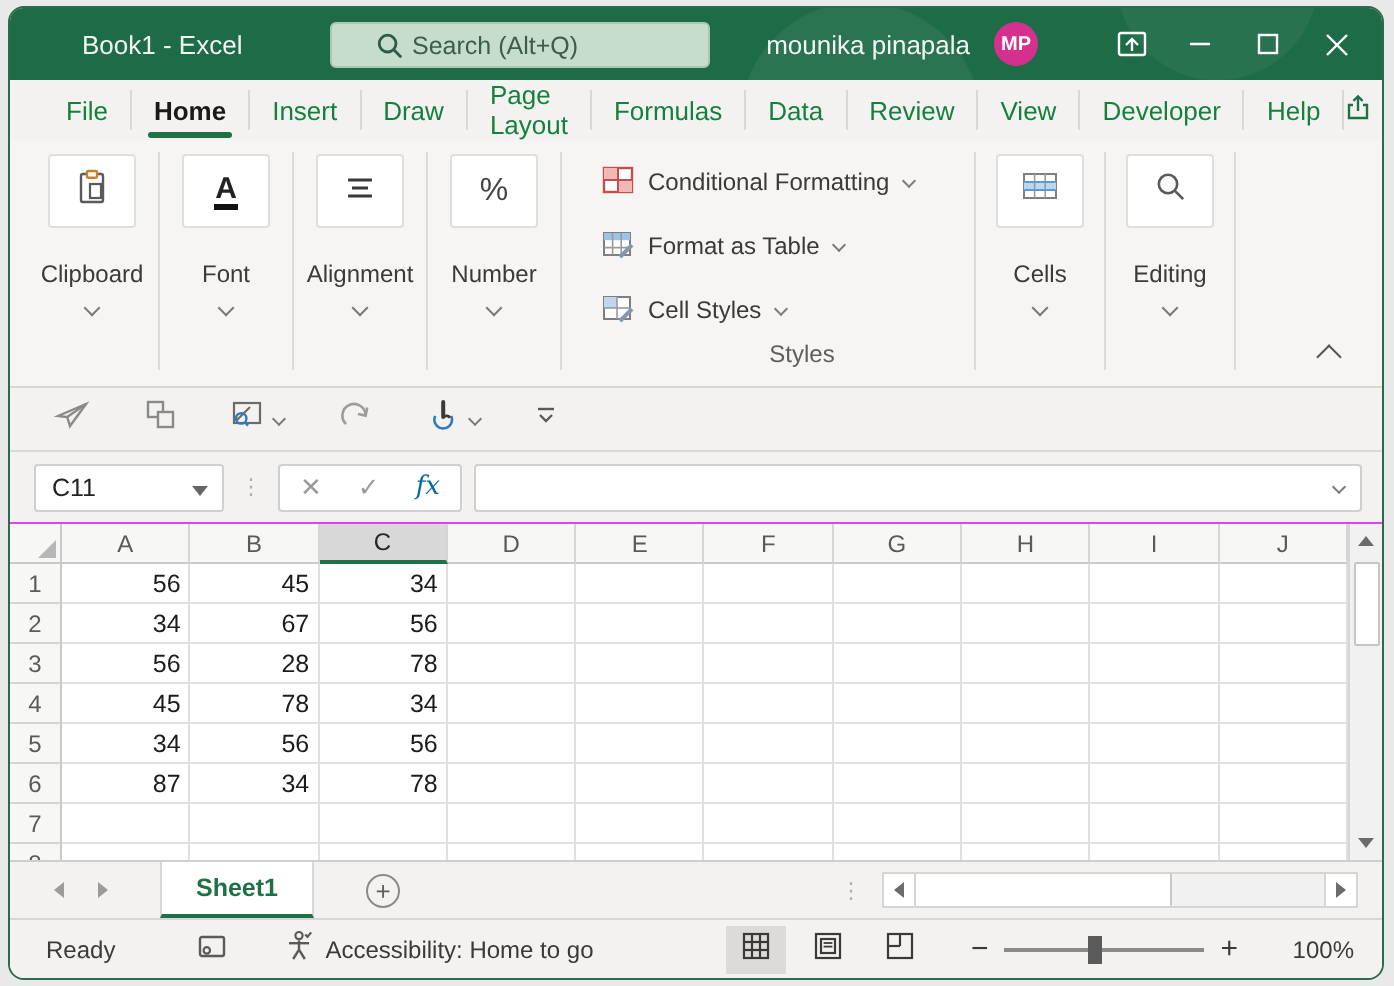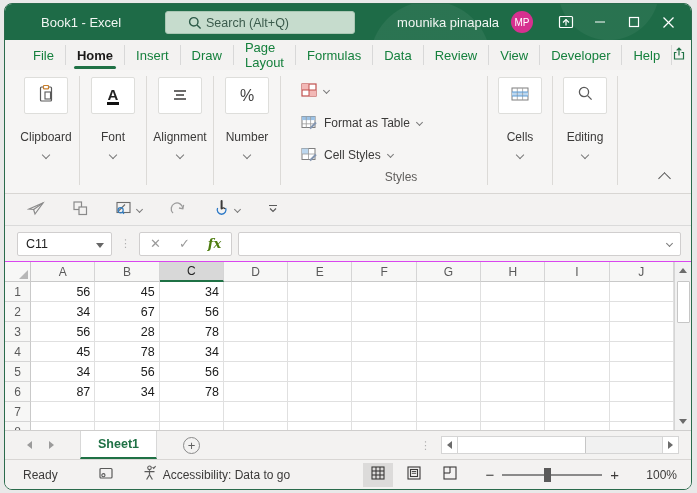--- a/index.html
+++ b/index.html
@@ -16,22 +16,22 @@
                      radial-gradient(circle at 88% -40%, rgba(255,255,255,.05) 0 50px, transparent 51px); }
   .tb-title { color:#f2f6f3; font-size:13px; margin-left:36px; white-space:nowrap; }
   .searchbox { position:absolute; left:160px; top:7px; width:190px; height:23px; background:#c6dccd;
     border:1px solid #a9c7b4; border-radius:3px; display:flex; align-items:center; padding-left:26px; }
   .searchbox .mag { position:absolute; left:22px; top:4px; }
   .searchbox input { border:none; background:transparent; outline:none; font-size:12.5px; color:#3c5c4d; width:130px;
     font-family:"Liberation Sans", sans-serif; margin-left:14px; }
   .searchbox input::placeholder { color:#3c5c4d; opacity:1; }
   .tb-right { margin-left:auto; display:flex; align-items:center; height:100%; }
   .tb-user { color:#f2f6f3; font-size:13px; margin-right:12px; white-space:nowrap;text-align:right; }
-  .avatar { width:22px; height:22px; border-radius:50%; background:#d6308f; color:#fff; font-size:10px; font-weight:normal;
-    display:flex; align-items:center; justify-content:center; margin-right:16px; }
+  .avatar { width:22px; height:22px; border-radius:50%; background:#d6308f; color:#fff; font-size:10px; font-weight:bold;
+    display:flex; align-items:center; justify-content:center; margin-right:30px; }
   .winbtn { width:34px; height:100%; display:flex; align-items:center; justify-content:center; color:#fff; }
   .winbtn svg { display:block; }
 
   
   .tabsrow { height:30px; background:#f3f2f1; display:flex; align-items:stretch; padding-left:16px; flex:0 0 auto; }
   .rtab { display:flex; align-items:center; padding:0 11px; font-size:13px; color:#15803d; position:relative; border-right:1px solid #d8d8d8; margin:5px 0; }
   .rtab.first { border-left:1px solid transparent; }
   .rtab.active { color:#1b1a19; font-weight:bold; }
   .rtab.active::after { content:""; position:absolute; left:8px; right:8px; bottom:-4px; height:3px; background:#1f7145; border-radius:2px; }
   .share { margin-left:auto; margin-right:14px; display:flex; align-items:center; gap:5px; color:#1f7145; font-size:13px; }
@@ -61,21 +61,21 @@
 
   
   .fbar { height:36px; background:#f3f2f1; border-bottom:1px solid #d946ef; display:flex; align-items:center; flex:0 0 auto; }
   .namebox { width:95px; height:24px; background:#fff; border:1px solid #d0cece; border-radius:2px; margin-left:12px;
     display:flex; align-items:center; font-size:12.5px; color:#222; padding-left:8px; position:relative; }
   .namebox .dd { position:absolute; right:7px; top:10px; width:0; height:0; border-left:4px solid transparent; border-right:4px solid transparent; border-top:5px solid #666; }
   .fdots { color:#b0b0b0; font-size:11px; margin:0 8px; letter-spacing:0; }
   .fxgroup { height:24px; background:#fff; border:1px solid #d0cece; border-radius:2px; display:flex; align-items:center; padding:0 10px; gap:18px; }
   .fxgroup .x { color:#9a9a9a; font-size:13px; }
   .fxgroup .ok { color:#9a9a9a; font-size:13px; }
-  .fx { font-family:"DejaVu Serif", serif; font-style:italic; font-size:13px; color:#4d7c0f;font-weight:bold; }
+  .fx { font-family:"DejaVu Serif", serif; font-style:italic; font-size:13px; color:#0369a1; }
   .finput { flex:1; height:24px; background:#fff; border:1px solid #d0cece; border-radius:2px; margin:0 10px 0 6px;
     display:flex; align-items:center; justify-content:flex-end; padding-right:8px; }
   .finput input { border:none; outline:none; flex:1; height:100%; font-family:"Liberation Sans", sans-serif; font-size:12px; background:transparent; }
   .finput .chev { width:5px; height:5px; }
 
   
   .gridwrap { flex:1 1 auto; display:flex; background:#fff; overflow:hidden; border-bottom:1px solid #cfcecd; }
   .gridmain { flex:1; display:flex; flex-direction:column; overflow:hidden; }
   .colrow { display:flex; height:20px; flex:0 0 auto; }
   .corner { width:26px; background:#f7f7f6; border-right:1px solid #c9c9c9; border-bottom:1px solid #c9c9c9; position:relative; }
@@ -261,20 +261,21 @@
       <div class="stylebtn" style="margin-top:13px;">
         <span>
           <svg width="16" height="16" viewBox="0 0 16 16">
               <rect x="1" y="2" width="14" height="12" fill="#fff" stroke="#c0504d" stroke-width="1.2"></rect>
               <rect x="1" y="2" width="7" height="6" fill="#f2b8b6"></rect>
               <rect x="8" y="8" width="7" height="6" fill="#f2b8b6"></rect>
               <line x1="8" y1="2" x2="8" y2="14" stroke="#c0504d" stroke-width="1"></line>
               <line x1="1" y1="8" x2="15" y2="8" stroke="#c0504d" stroke-width="1"></line>
             </svg>
         </span>
+        <span>Conditional Formatting</span>
         <span class="chev"></span>
       </div>
       <div class="stylebtn">
         <span>
           <svg width="16" height="16" viewBox="0 0 16 16">
               <rect x="1" y="2.5" width="13" height="11" fill="#fff" stroke="#7f7f7f" stroke-width="1"></rect>
               <rect x="1" y="2.5" width="13" height="3.6" fill="#9dc3e6"></rect>
               <line x1="5.3" y1="2.5" x2="5.3" y2="13.5" stroke="#9a9a9a" stroke-width="0.8"></line>
               <line x1="9.6" y1="2.5" x2="9.6" y2="13.5" stroke="#9a9a9a" stroke-width="0.8"></line>
               <line x1="1" y1="9.8" x2="14" y2="9.8" stroke="#9a9a9a" stroke-width="0.8"></line>
@@ -584,21 +585,21 @@
       <span>
         <svg width="15" height="16" viewBox="0 0 15 16">
             <circle cx="7.5" cy="2.8" r="1.8" fill="none" stroke="#5a5a5a" stroke-width="1.1"></circle>
             <line x1="2.5" y1="6.6" x2="12.5" y2="6.6" stroke="#5a5a5a" stroke-width="1.2"></line>
             <line x1="7.5" y1="5.2" x2="7.5" y2="9.8" stroke="#5a5a5a" stroke-width="1.2"></line>
             <line x1="7.5" y1="9.8" x2="4.6" y2="14.5" stroke="#5a5a5a" stroke-width="1.2"></line>
             <line x1="7.5" y1="9.8" x2="10.4" y2="14.5" stroke="#5a5a5a" stroke-width="1.2"></line>
             <polyline points="10.6,2.2 11.7,3.4 13.6,1.2" fill="none" stroke="#5a5a5a" stroke-width="1.1"></polyline>
           </svg>
       </span>
-      <span>Accessibility: Data to go</span>
+      <span>Accessibility: Home to go</span>
     </span>
     <div class="st-right">
       <span class="viewbtn active">
         <span>
           <svg width="16" height="16" viewBox="0 0 16 16">
               <rect x="2" y="2" width="12" height="12" fill="none" stroke="#3b3a39" stroke-width="1.1"></rect>
               <line x1="6" y1="2" x2="6" y2="14" stroke="#3b3a39" stroke-width="1.1"></line>
               <line x1="10" y1="2" x2="10" y2="14" stroke="#3b3a39" stroke-width="1.1"></line>
               <line x1="2" y1="6" x2="14" y2="6" stroke="#3b3a39" stroke-width="1.1"></line>
               <line x1="2" y1="10" x2="14" y2="10" stroke="#3b3a39" stroke-width="1.1"></line>

